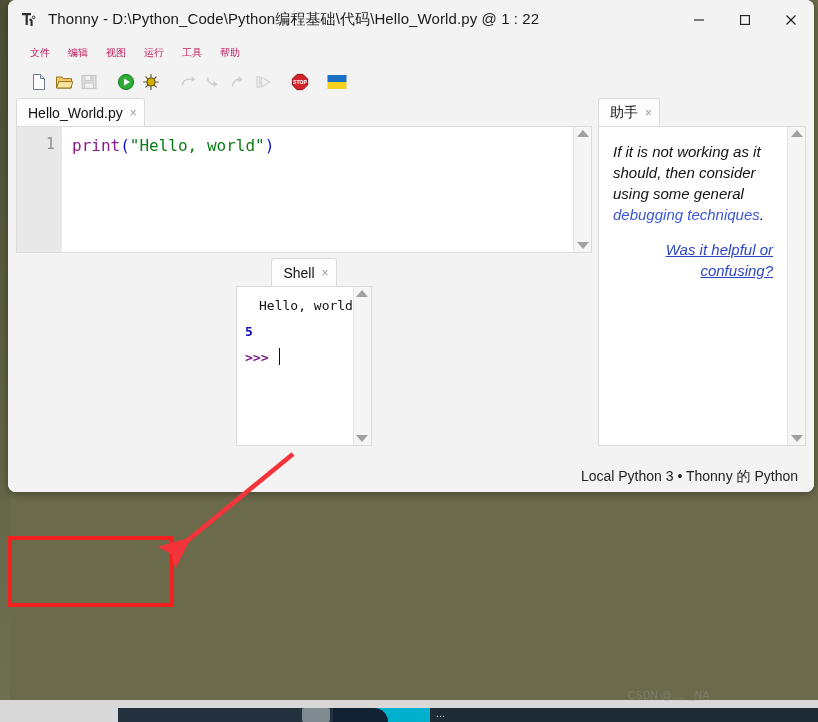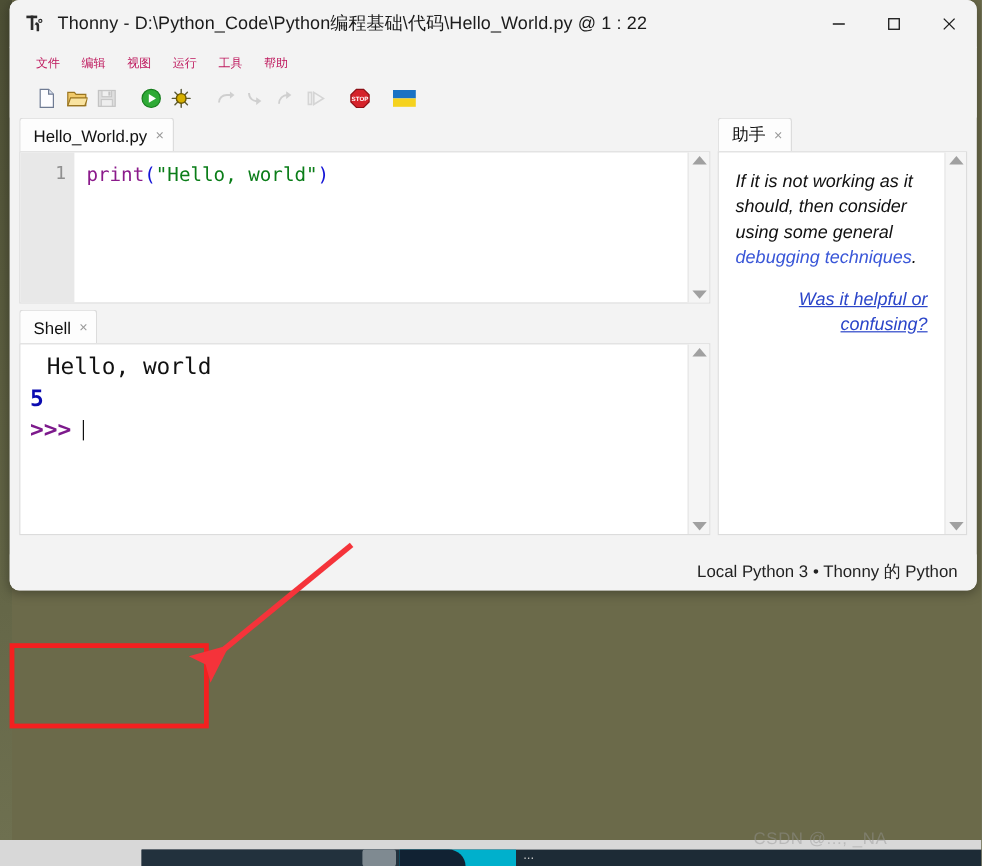--- a/index.html
+++ b/index.html
@@ -189,26 +189,26 @@
     line-height: 22px;
     color: #111;
     overflow: hidden;
     white-space: pre;
   }
   .tok-kw   { color: #8b1a8b; }
   .tok-par  { color: #1414d6; }
   .tok-str  { color: #0a7d18; }
 
   
-  .shell-wrap { flex: 0 0 188px; }
+  .shell-wrap { flex: 0 0 188px; align-items: center; }
   .shell-area {
     flex: 1 1 auto;
     padding: 6px 0 0 8px;
     font-family: "DejaVu Sans Mono", monospace;
-    font-size: 19px;
+    font-size: 13px;
     line-height: 26px;
     color: #111;
     white-space: pre;
     overflow: hidden;
   }
   .sh-out    { color: #111; padding-left: 14px; }
   .sh-prompt { color: #7d1a8c; font-weight: bold; }
   .sh-num    { color: #b85c00; }
   .sh-op     { color: #111; }
   .sh-val    { color: #0b0bb0; font-weight: bold; }
@@ -288,21 +288,21 @@
   }
   .annot-arrow {
     position: absolute;
     left: 0; top: 0; width: 818px; height: 722px;
     pointer-events: none;
     z-index: 51;
   }
   .watermark {
     position: absolute;
     left: 628px; top: 690px;
-    font-size: 14px;
+    font-size: 10px;
     color: rgba(150,150,150,.45);
     letter-spacing: .5px;
     pointer-events: none;
     z-index: 40;
     white-space: nowrap;
   }
 </style>
 </head>
 <body>
 

